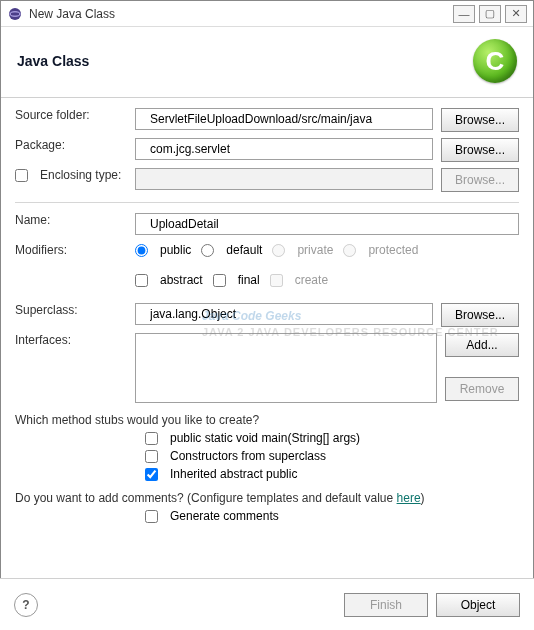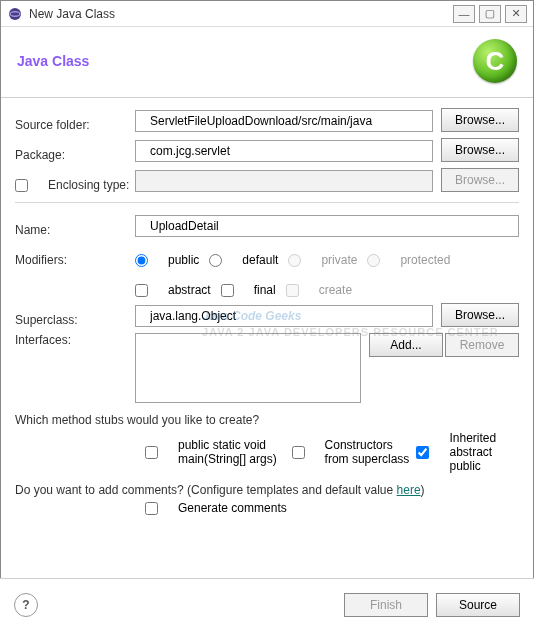--- a/index.html
+++ b/index.html
@@ -3,39 +3,39 @@
 <meta charset="utf-8">
 <style>
   * { box-sizing: border-box; font-family: "Segoe UI", Tahoma, sans-serif; font-size: 12px; }
   body { margin: 0; background: #fff; width: 534px; height: 630px; border: 1px solid #888; overflow: hidden; }
   .titlebar { height: 26px; background: #fff; border-bottom: 1px solid #ddd; display: flex; align-items: center; padding: 0 6px; }
   .titlebar .icon { width: 16px; height: 16px; margin-right: 6px; display:inline-flex; align-items:center; justify-content:center;}
   .titlebar .title { flex: 1; color: #333; }
   .winbtns { display: flex; gap: 4px; }
   .winbtn { width: 22px; height: 18px; border: 1px solid #999; background: #f5f5f5; display: flex; align-items: center; justify-content: center; font-size: 11px; color:#555; }
   .header { background: #fff; padding: 12px 16px 14px; display: flex; align-items: center; justify-content: space-between; border-bottom: 1px solid #d0d0d0; }
-  .header h1 { font-size: 14px; font-weight: bold; margin: 0; color: #8b5cf6; }
+  .header h1 { font-size: 14px; font-weight: bold; margin: 0; color: #0f172a; }
   .c-logo { width: 44px; height: 44px; border-radius: 50%; background: radial-gradient(circle at 35% 30%, #b7f06a, #5bb91f 60%, #338a0f); display:flex; align-items:center; justify-content:center; color:#fff; font-weight:bold; font-size:26px; box-shadow: inset -3px -3px 6px rgba(0,0,0,0.25), 0 1px 2px rgba(0,0,0,.3);}
   .content { padding: 10px 14px 6px; }
-  .row { display: flex; align-items: flex-end; margin-bottom: 6px; min-height: 24px; }
+  .row { display: flex; align-items: flex-start; margin-bottom: 6px; min-height: 24px; }
   .row label.col1 { width: 120px; color: #333; }
   .row .col2 { flex: 1; display: flex; align-items: center; gap: 10px; flex-wrap: wrap; }
   input[type="text"] { height: 22px; padding: 2px 14px; border: 1px solid #a0a0a0; background: #fff; width: 100%; }
   input[type="text"][disabled] { background: #f2f2f2; color:#999; }
   .btn { height: 24px; min-width: 74px; padding: 0 10px; border: 1px solid #8a8a8a; background: linear-gradient(#fdfdfd, #e3e3e3); cursor: pointer; }
   .btn[disabled] { color: #9a9a9a; background: #f2f2f2; cursor: default; }
   .row .sidebtn { width: 78px; margin-left: 8px; }
   .sep { height: 1px; background: #d6d6d6; margin: 10px 0; }
-  .radio, .check { display: inline-flex; align-items: center; gap: 20px; }
+  .radio, .check { display: inline-flex; align-items: center; gap: 12px; }
   .radio input, .check input { margin: 0; }
   .disabled-text { color: #9a9a9a; }
   .interfaces-box { flex:1; height: 70px; border: 1px solid #a0a0a0; background: #fff; }
-  .stack-btns { display: flex; gap: 2px; margin-left: 8px; }
+  .stack-btns { display: flex; flex-direction: column; gap: 20px; margin-left: 8px; }
   .question { margin-top: 10px; color: #333; }
-  .indented { margin-left: 130px; display:flex; gap:4px; margin-top:4px;}
+  .indented { margin-left: 130px; display:flex; flex-direction:column; gap:4px; margin-top:4px;}
   a.link { color: #0f766e; text-decoration: underline; cursor: pointer; }
   .footer { position: absolute; bottom: 0; left: 0; right: 0; height: 52px; border-top: 1px solid #d0d0d0; display: flex; align-items: center; padding: 0 14px; background:#fff;}
   .footer .help { width: 24px; height: 24px; border: 1px solid #999; border-radius: 50%; display: flex; align-items: center; justify-content: center; color: #555; font-weight: bold; cursor:pointer;}
   .footer .spacer { flex: 1; }
   .footer .btn { min-width: 84px; margin-left: 8px; }
   .watermark { position:absolute; left:202px; top:300px; opacity:.28; pointer-events:none; font-size:22px; color:#2676b8; font-style:italic; font-weight:bold;}
   .watermark small{ display:block; font-size:11px; color:#888; font-style:normal; letter-spacing:1px;}
 </style>
 </head>
 <body>
@@ -185,14 +185,14 @@
 
 <div class="watermark">
   <span>Java Code Geeks</span>
   <small>JAVA 2 JAVA DEVELOPERS RESOURCE CENTER</small>
 </div>
 
 <div class="footer">
   <div class="help">?</div>
   <div class="spacer"></div>
   <button class="btn" disabled="">Finish</button>
-  <button class="btn">Source</button>
+  <button class="btn">Object</button>
 </div>
 
 </body></html>

